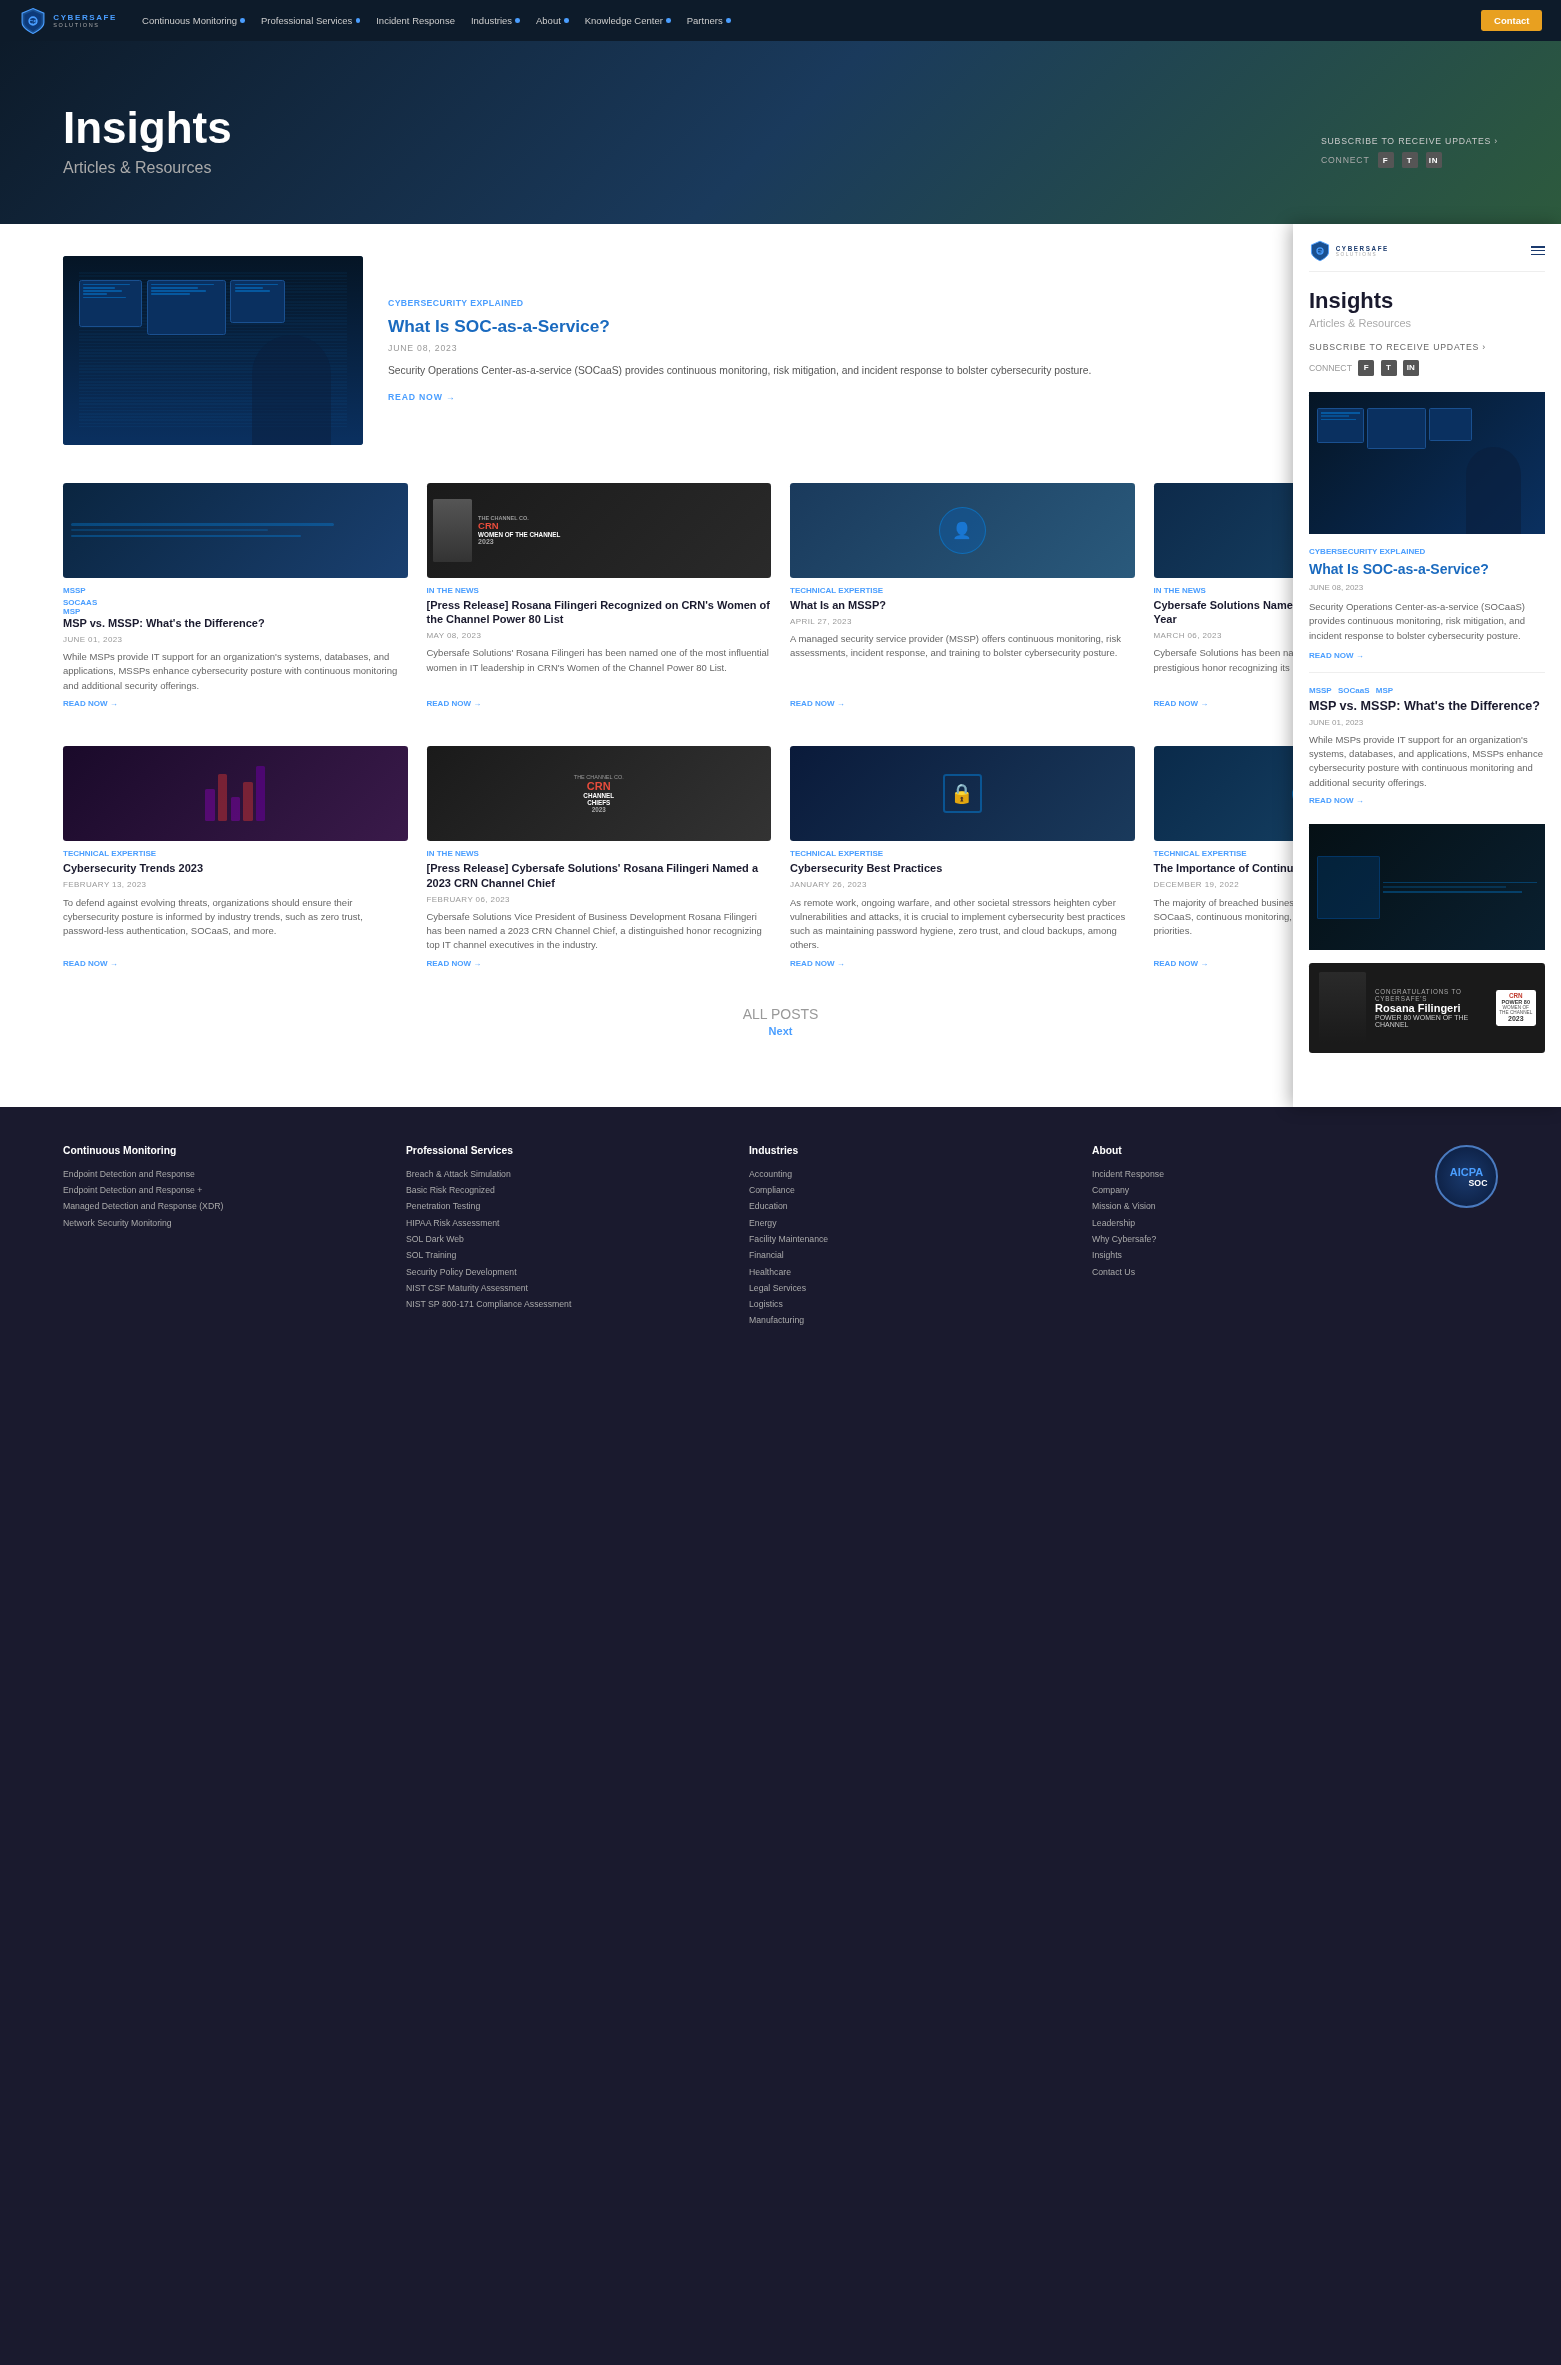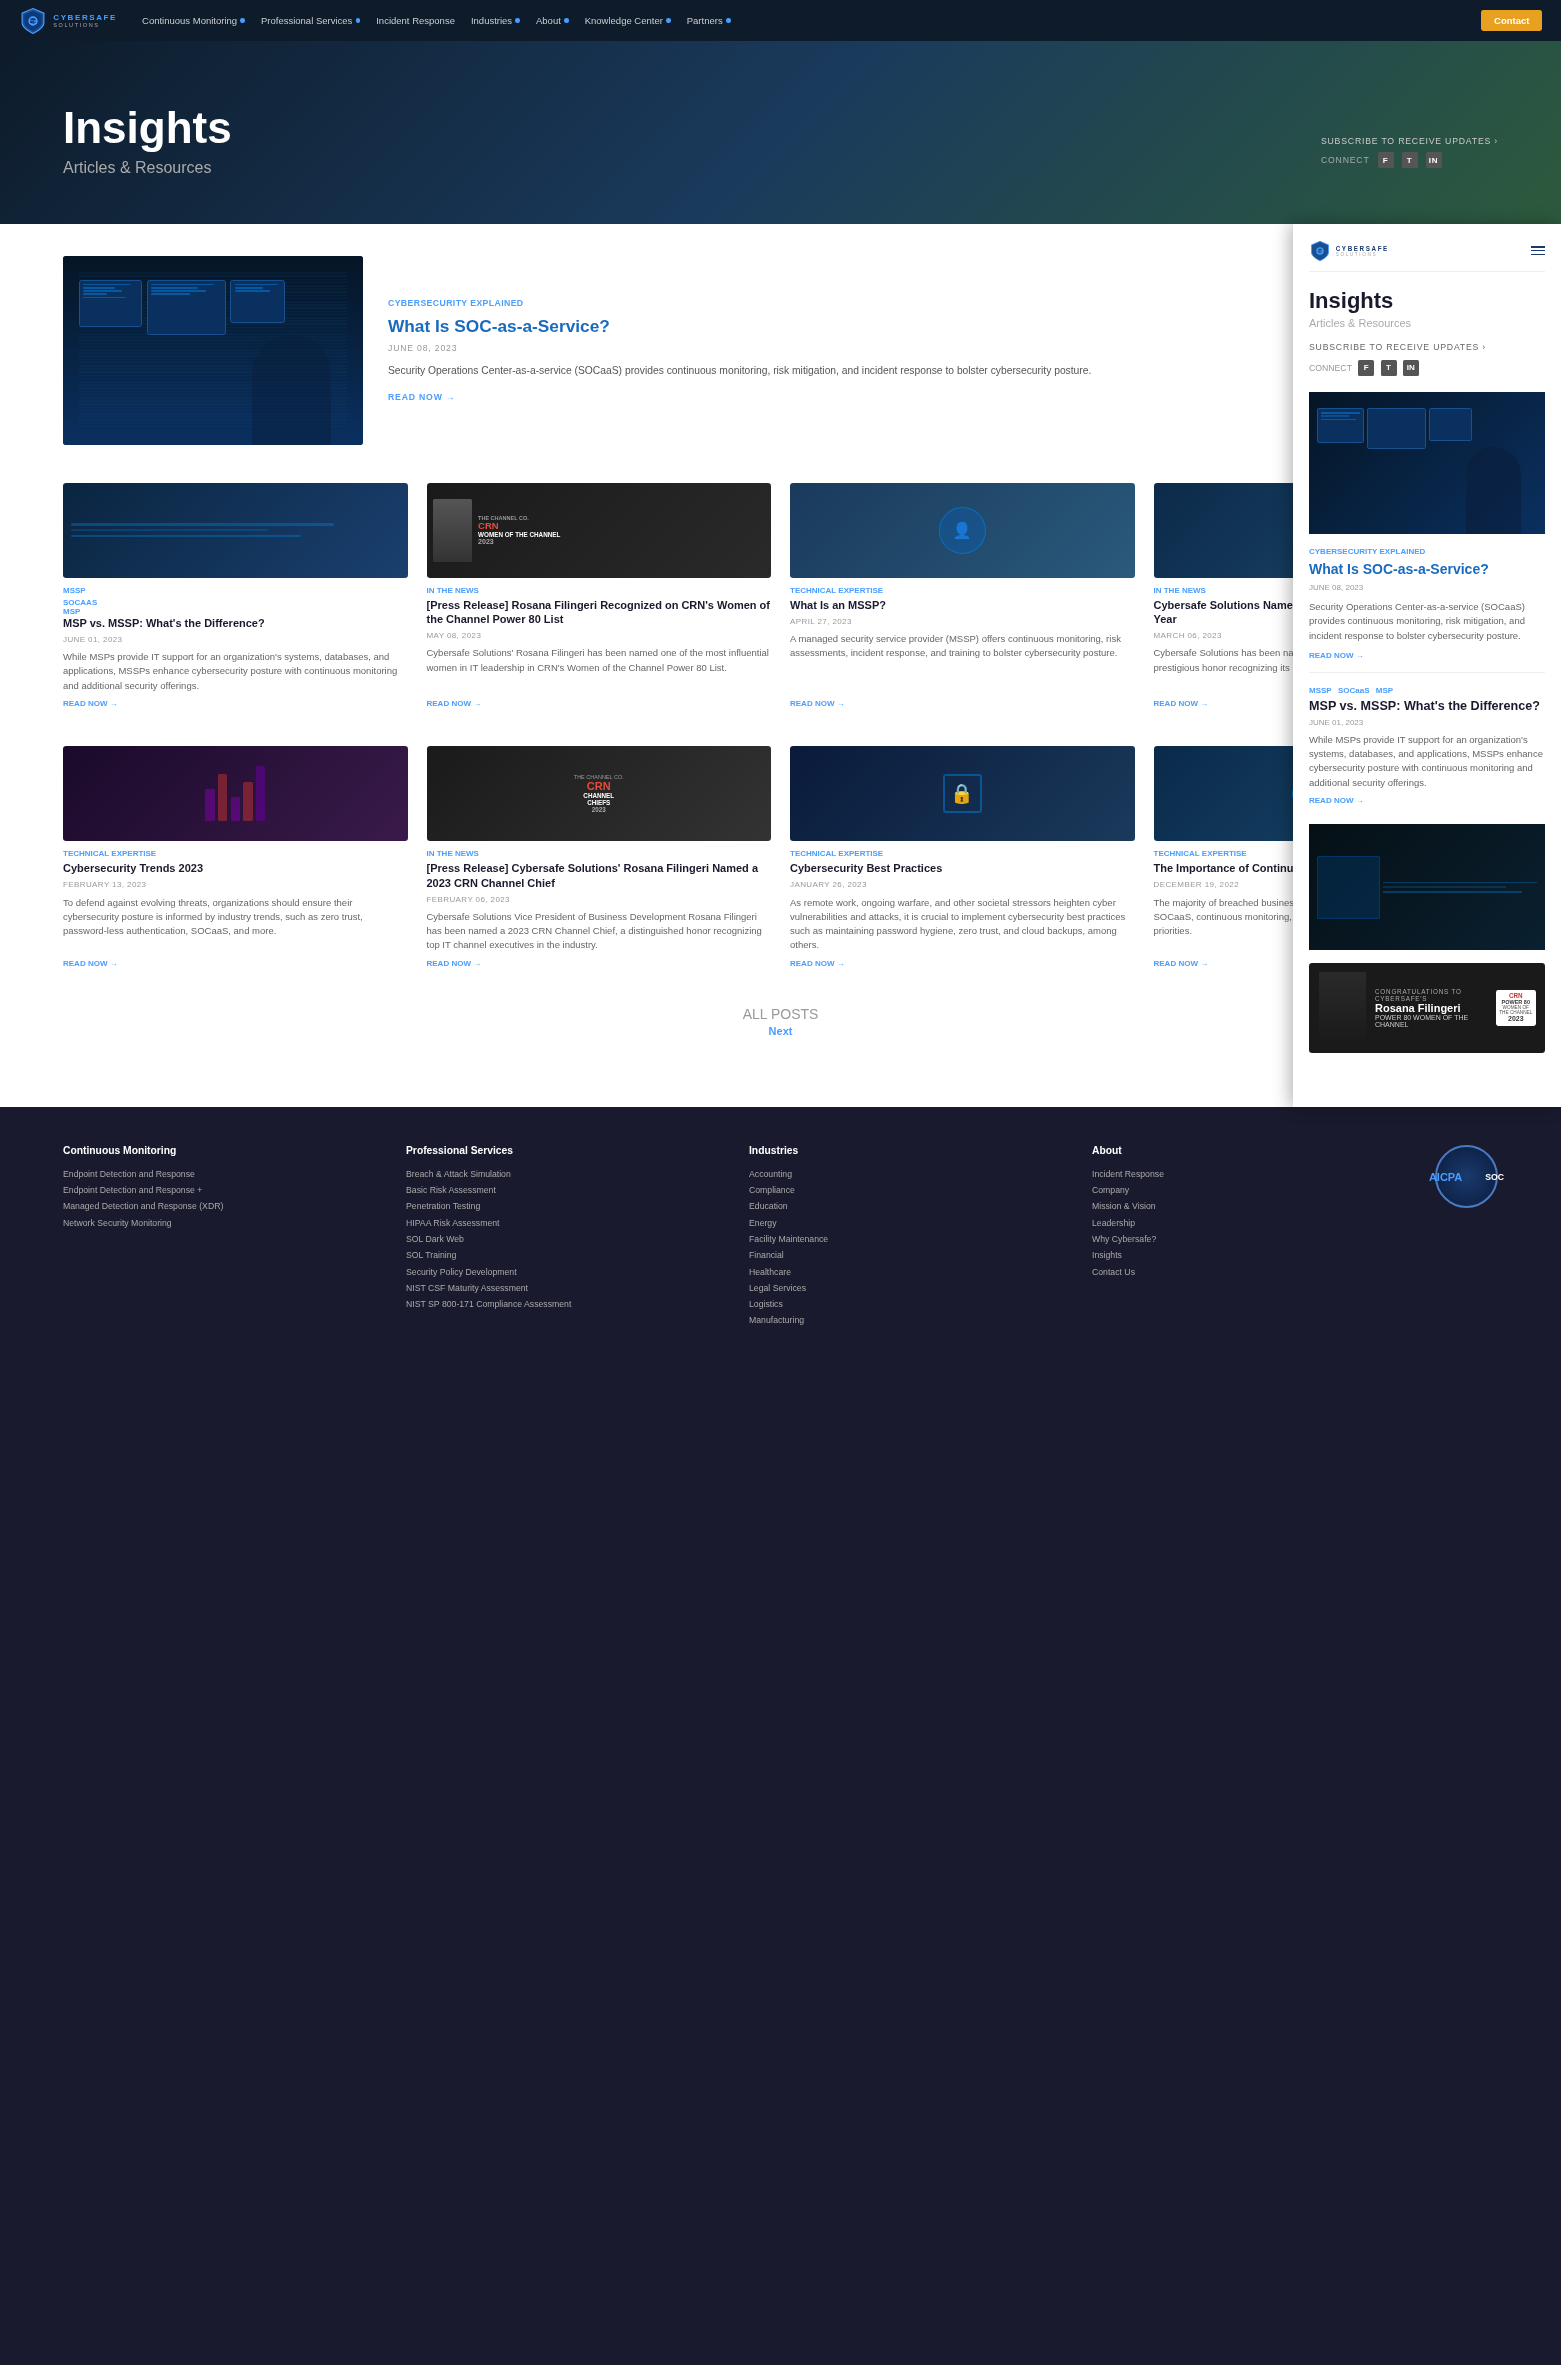--- a/index.html
+++ b/index.html
@@ -261,20 +261,21 @@
       cursor: pointer;
     }
     .aicpa-badge {
       width: 63px; height: 63px;
       border-radius: 50%;
       background: radial-gradient(circle, #1a3a6e 0%, #0a1a3a 100%);
       border: 2.4px solid #4a7abf;
       display: flex;
       align-items: center;
       justify-content: center;
+      flex-direction: column;
       color: #fff;
       font-size: 8px;
       font-weight: bold;
       text-align: left;
     }
     .aicpa-text { font-size: 11px; font-weight: 900; color: #4a9eff; }
     .soc-text { font-size: 8.7px; padding-left: 23px; }
 
     
     .right-panel {
@@ -728,21 +729,21 @@
         <li>Endpoint Detection and Response</li>
         <li>Endpoint Detection and Response +</li>
         <li>Managed Detection and Response (XDR)</li>
         <li>Network Security Monitoring</li>
       </ul>
     </div>
     <div class="footer-col">
       <h4>Professional Services</h4>
       <ul>
         <li>Breach &amp; Attack Simulation</li>
-        <li>Basic Risk Assessment</li>
+        <li>Basic Risk Recognized</li>
         <li>Penetration Testing</li>
         <li>HIPAA Risk Assessment</li>
         <li>SOL Dark Web</li>
         <li>SOL Training</li>
         <li>Security Policy Development</li>
         <li>NIST CSF Maturity Assessment</li>
         <li>NIST SP 800-171 Compliance Assessment</li>
       </ul>
     </div>
     <div class="footer-col">

